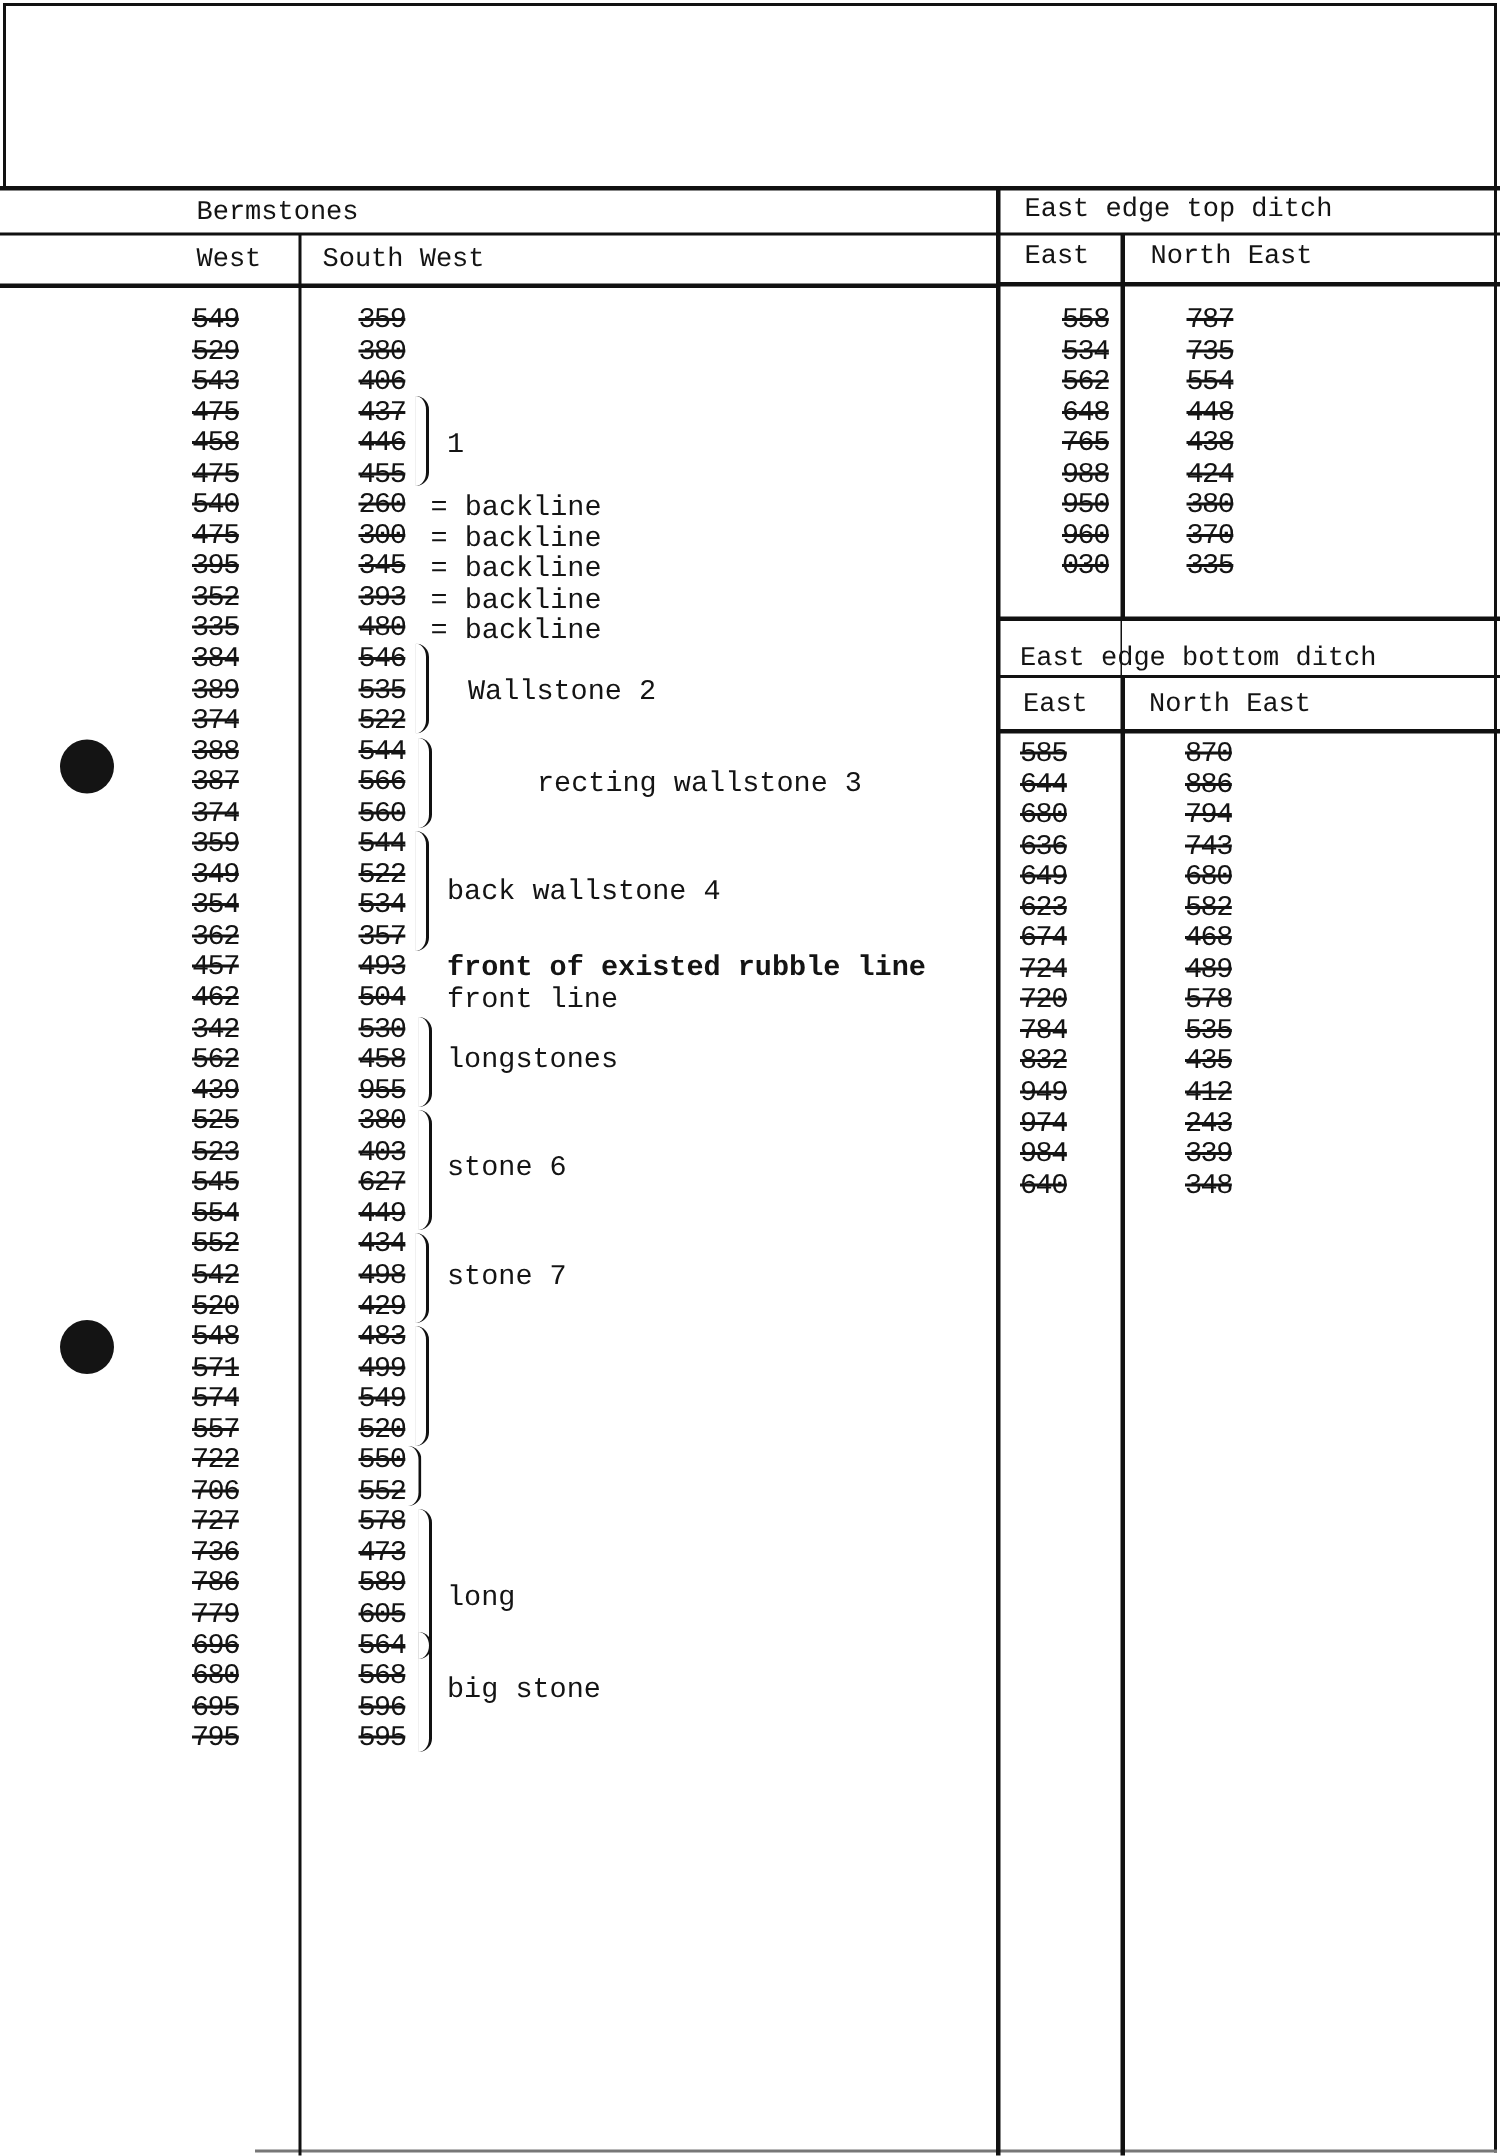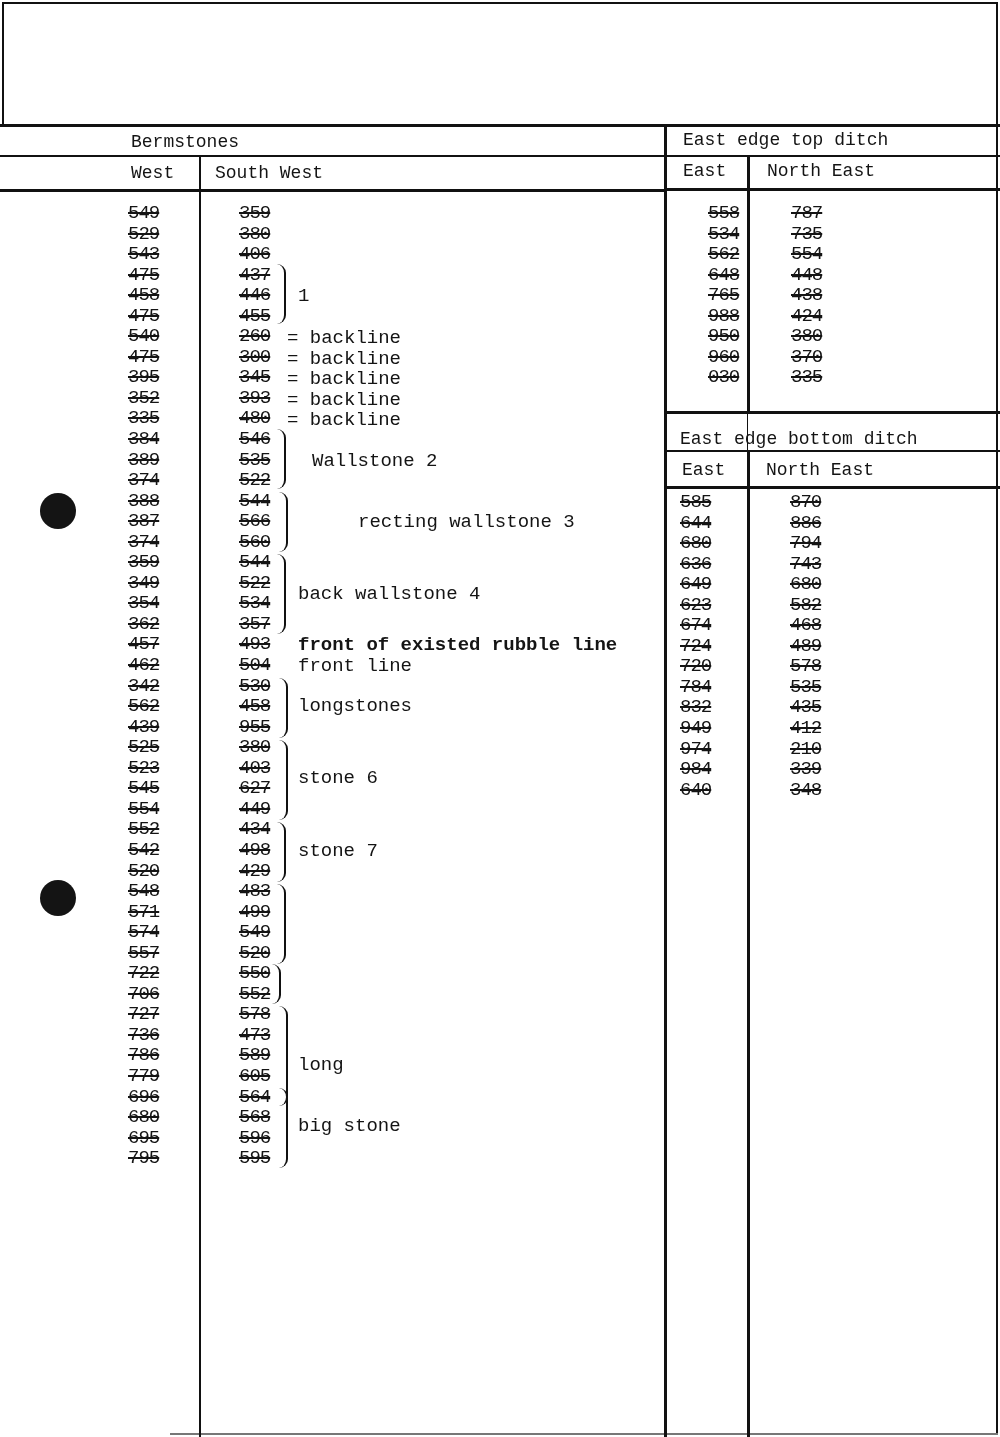--- a/index.html
+++ b/index.html
@@ -227,16 +227,16 @@
   <span class="num">794</span>
   <span class="num">743</span>
   <span class="num">680</span>
   <span class="num">582</span>
   <span class="num">468</span>
   <span class="num">489</span>
   <span class="num">578</span>
   <span class="num">535</span>
   <span class="num">435</span>
   <span class="num">412</span>
-  <span class="num">210</span>
+  <span class="num">243</span>
   <span class="num">339</span>
   <span class="num">348</span>
 </div>
 
 </body></html>

